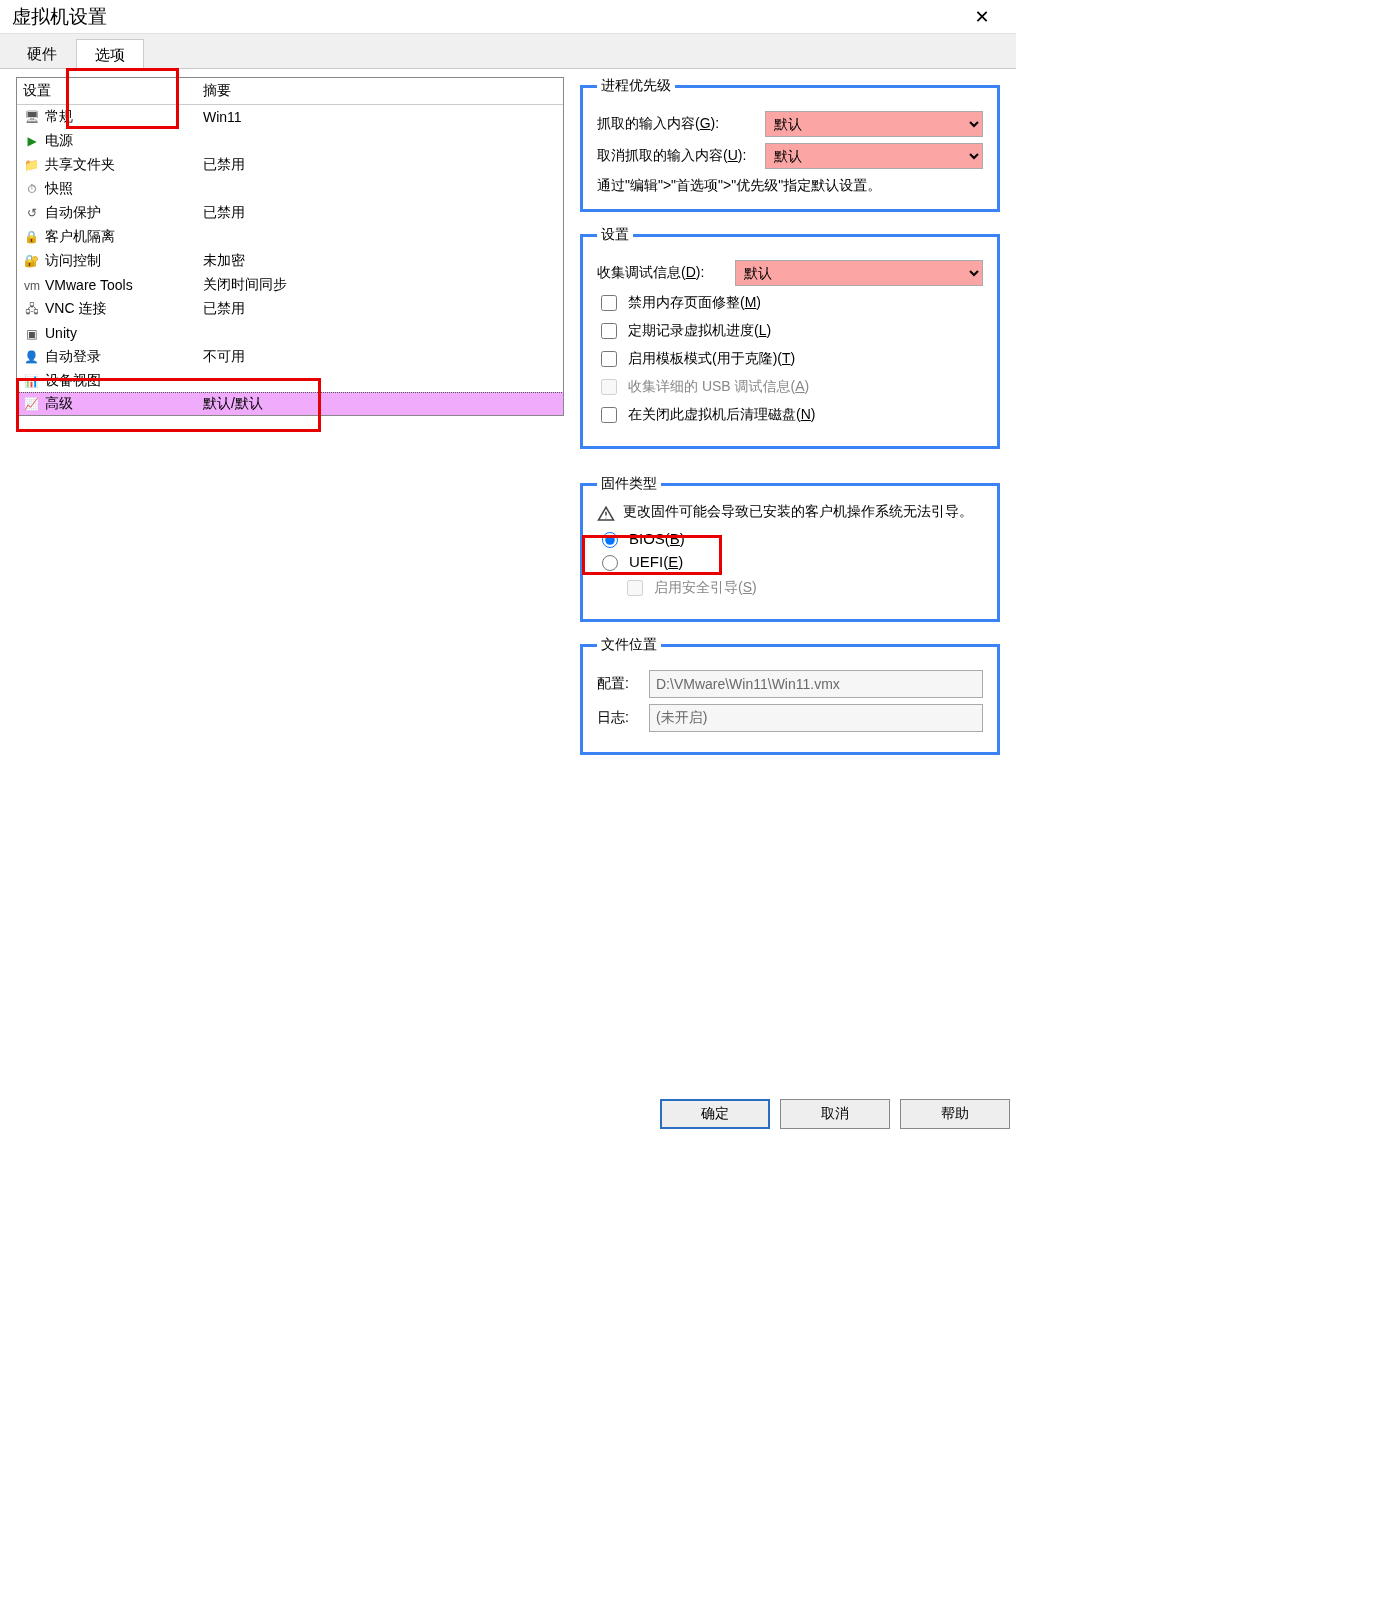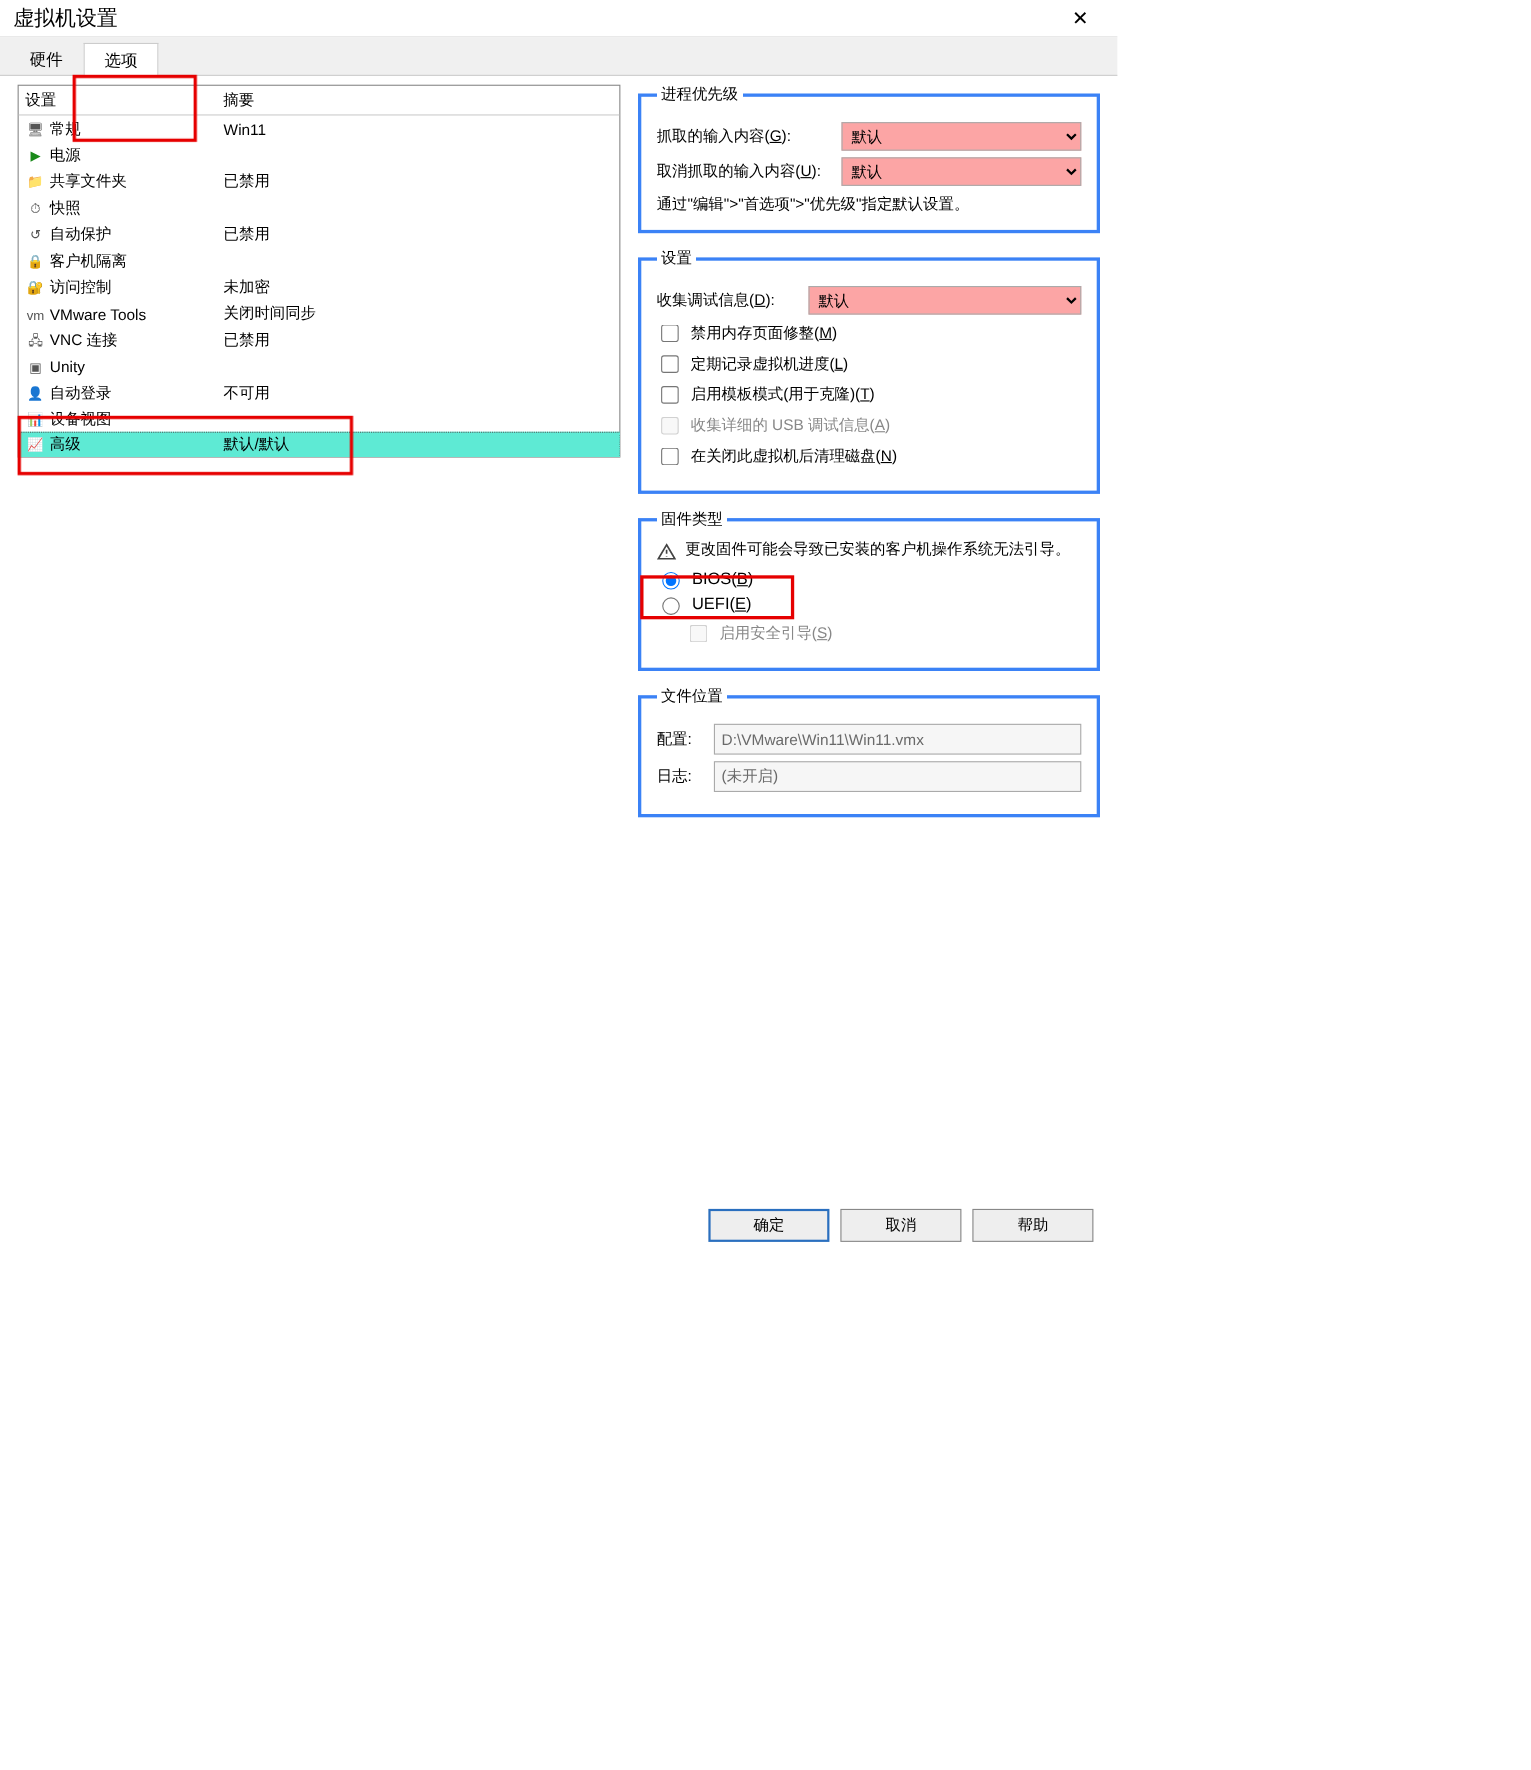--- a/index.html
+++ b/index.html
@@ -84,21 +84,21 @@
     font-size: 14px;
   }
   .list-row .icon-cell {
     width: 18px; height: 16px;
     display: inline-flex; align-items: center; justify-content: center;
     margin-right: 4px;
     font-size: 13px;
     color: #555;
   }
   .list-row.selected {
-    background: #5eead4;
+    background: #f0abfc;
     border: 1px dotted #555;
     margin: -1px;
   }
   .row-highlight-box {
     position: absolute;
     border: 3px solid #e60000;
     pointer-events: none;
     z-index: 10;
   }
   .right-panel {
@@ -181,21 +181,21 @@
     height: 28px;
     padding: 2px 6px;
     font-size: 14px;
     color: #6a6a6a;
   }
   .under { text-decoration: underline; }
   .buttons-bar {
     display: flex;
     justify-content: flex-end;
     gap: 10px;
-    padding: 10px 22px;
+    padding: 10px 6px;
   }
   .buttons-bar button {
     width: 110px;
     height: 30px;
     border: 1px solid #888;
     background: #eee;
     font-family: inherit;
     font-size: 14px;
   }
   .buttons-bar button.primary {
@@ -347,21 +347,21 @@
         </span>
       </div>
       <div class="checkbox-row">
         <input type="checkbox" style="">
         <span>
           <span>在关闭此虚拟机后清理磁盘(</span><span class="under">N</span><span>)</span>
         </span>
       </div>
     </fieldset>
 
-    <fieldset style="position:relative;">
+    <fieldset style="position:relative;margin-top:12px;">
       <legend>固件类型</legend>
       <div class="warning-row">
         <svg class="warn-icon" viewBox="0 0 24 24">
             <path fill="none" stroke="#444" stroke-width="2" d="M12 3 L22 20 L2 20 Z M12 9 L12 14 M12 17 L12 17.5"></path>
           </svg>
         <span>更改固件可能会导致已安装的客户机操作系统无法引导。</span>
       </div>
       <div class="radio-row" id="bios-row">
         <input type="radio" name="fw" checked="" style="">
         <span>

